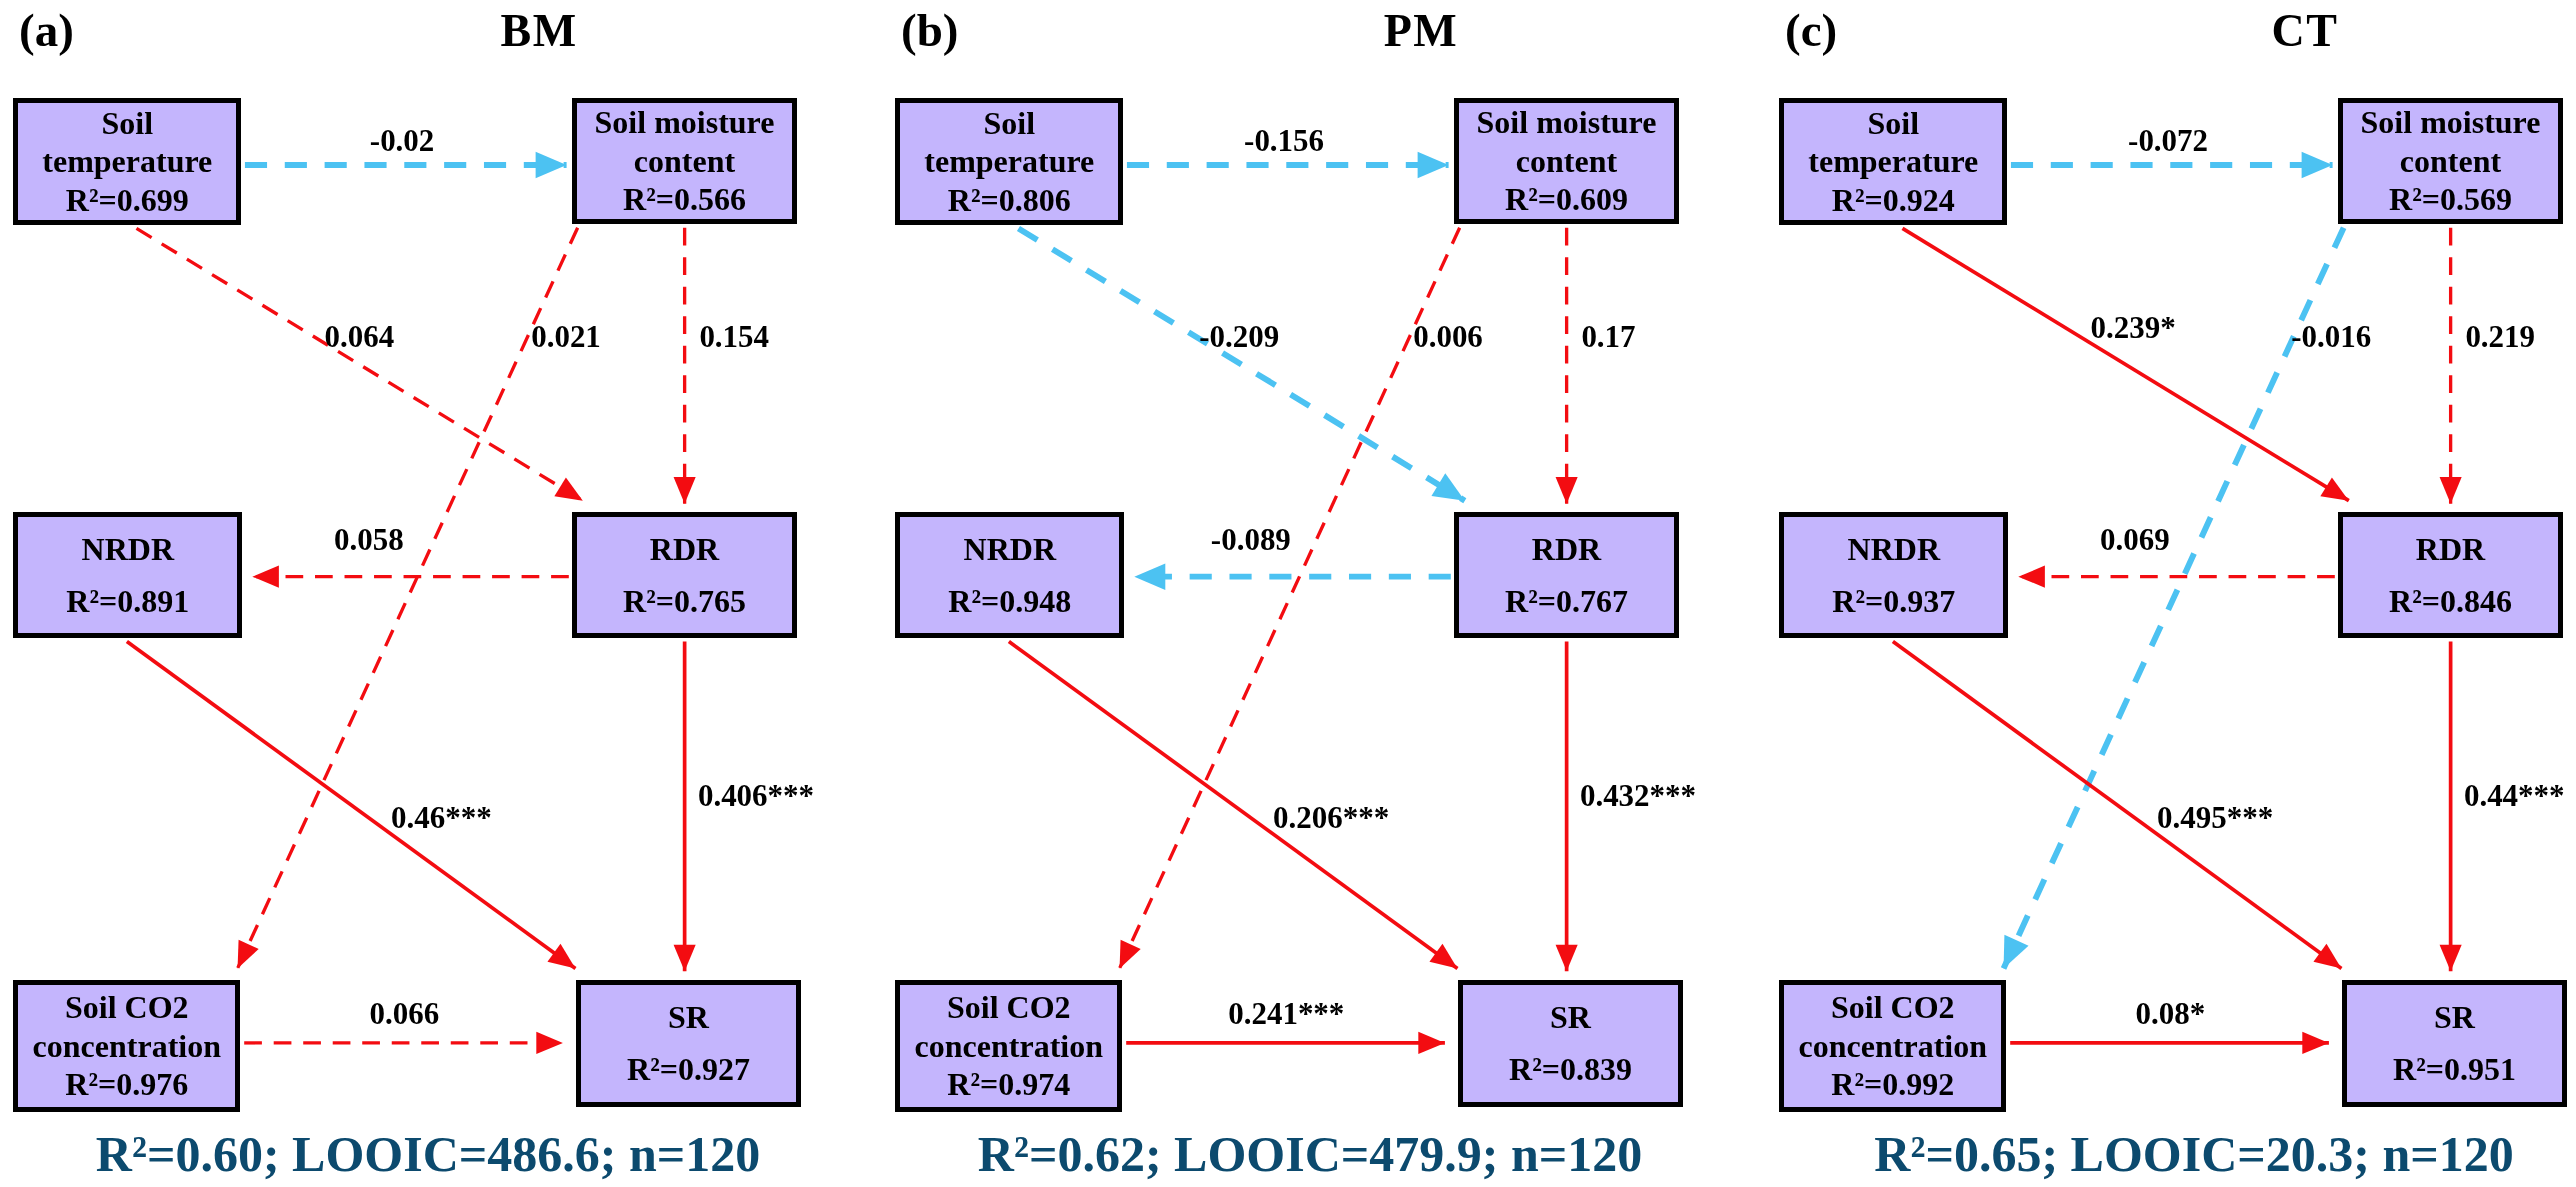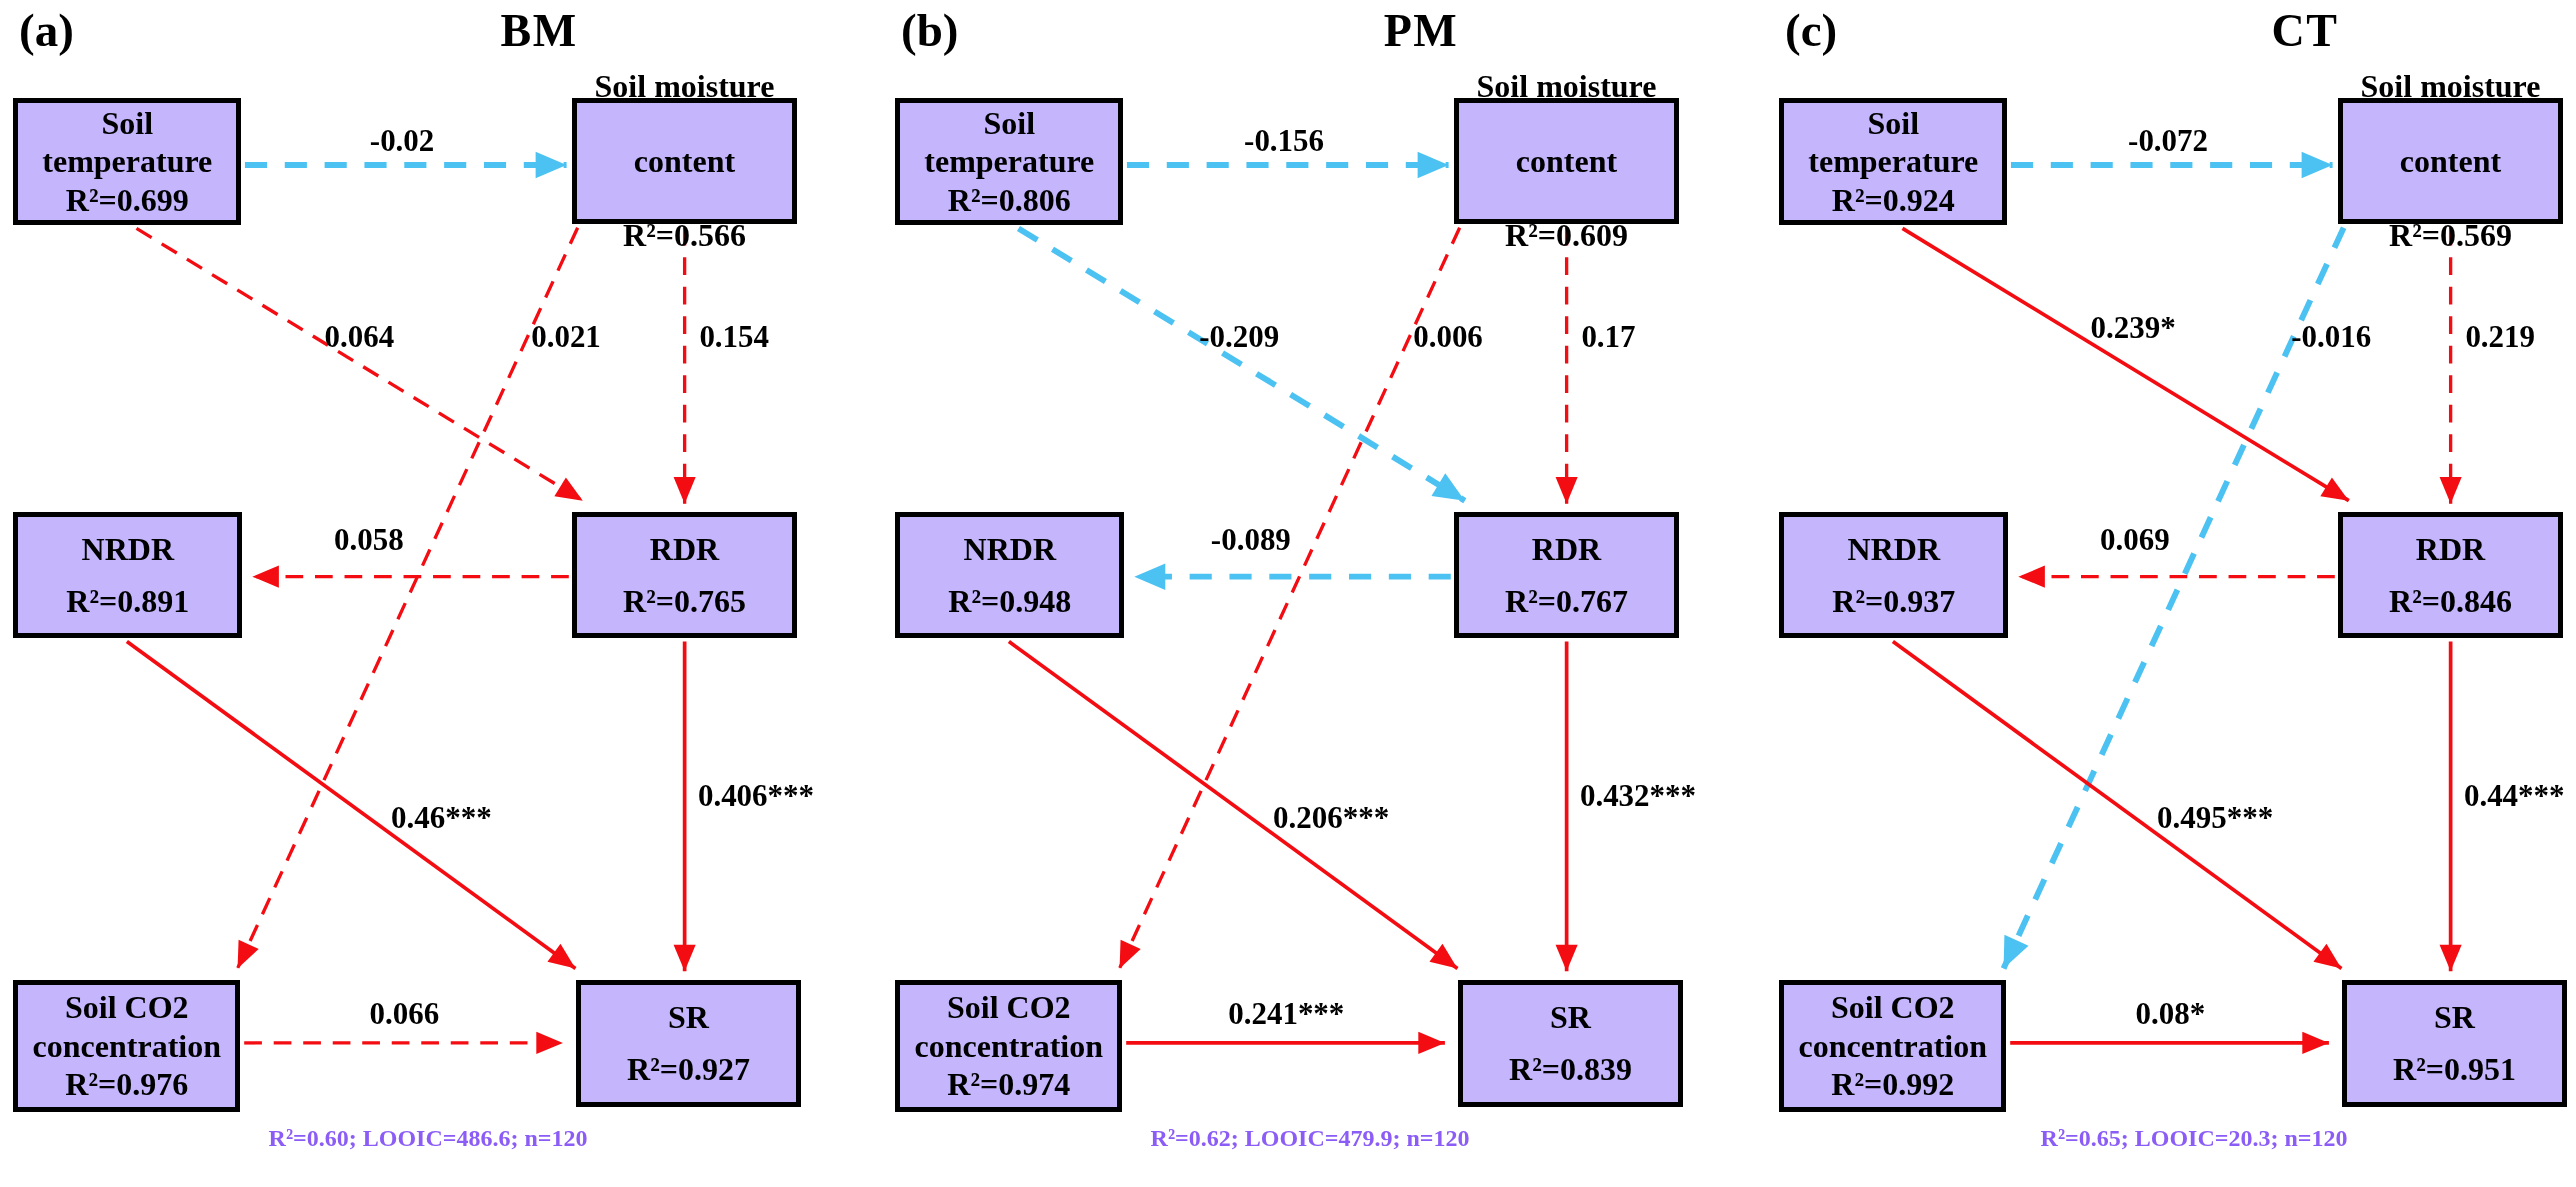--- a/index.html
+++ b/index.html
@@ -9,27 +9,27 @@
   .panel-letter{position:absolute;left:19px;top:3px;font-weight:700;font-size:47px;color:#000;}
   .panel-title{position:absolute;left:539px;top:4.4px;transform:translateX(-50%);
                font-weight:700;font-size:46px;color:#000;letter-spacing:1.5px;}
   .edges{position:absolute;left:0;top:0;width:858px;height:1188px;pointer-events:none;}
   .edges text{font-family:"Liberation Serif","DejaVu Serif",serif;
               font-weight:700;font-size:42px;fill:#000;}
   .node{position:absolute;box-sizing:border-box;border:5.2px solid #000;background:#c4b5fd;
         display:flex;flex-direction:column;align-items:center;justify-content:center;
         font-weight:700;font-size:32px;line-height:1.2;color:#000;text-align:center;}
   .n-st  {left:13.3px; top:98px; width:228px;height:127px;}
-  .n-smc {left:572px;top:98px; width:225px;height:126px;gap:36px;}
+  .n-smc {left:572px;top:98px; width:225px;height:126px;}
   .n-nrdr{left:13.3px; top:512px; width:229px;height:126px;justify-content:space-evenly;}
   .n-rdr {left:572px;top:512px; width:225px;height:126px;justify-content:space-evenly;}
   .n-co2 {left:13.3px; top:980px;width:227px;height:132px;}
   .n-sr  {left:576px;top:980px;width:225px;height:127px;justify-content:space-evenly;}
   .caption{position:absolute;left:428px;top:1125px;transform:translateX(-50%);
-           white-space:nowrap;font-weight:700;font-size:24px;color:#8b5cf6;}
+           white-space:nowrap;font-weight:700;font-size:50px;color:#0c4a6e;}
   .p-a{left:0;} .p-b{left:882px;} .p-c{left:1766px;}
 </style>
 </head>
 <body>
 
 <svg width="0" height="0" style="position:absolute">
   <defs>
     <marker id="head-red" markerUnits="userSpaceOnUse" markerWidth="44" markerHeight="36" refX="40" refY="18" orient="auto">
       <path d="M4,3 L40,18 L4,33 Z" fill="#F30C11"></path>
     </marker>

